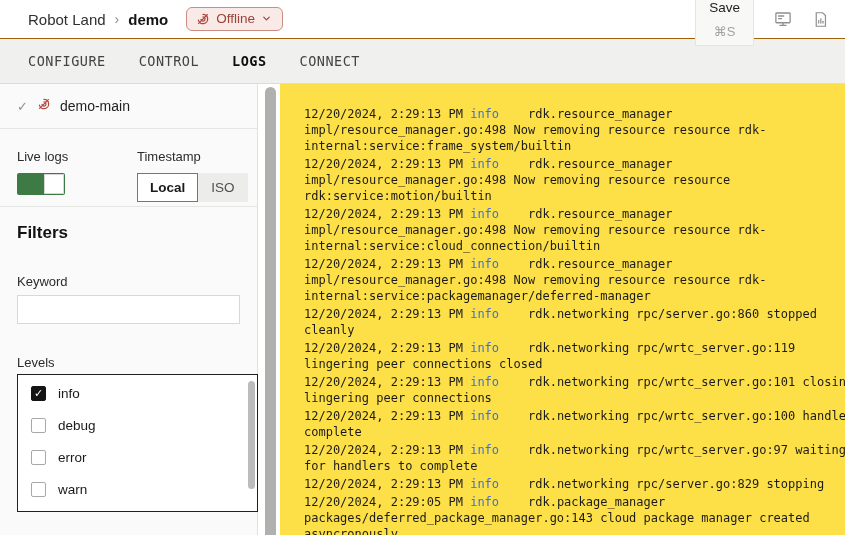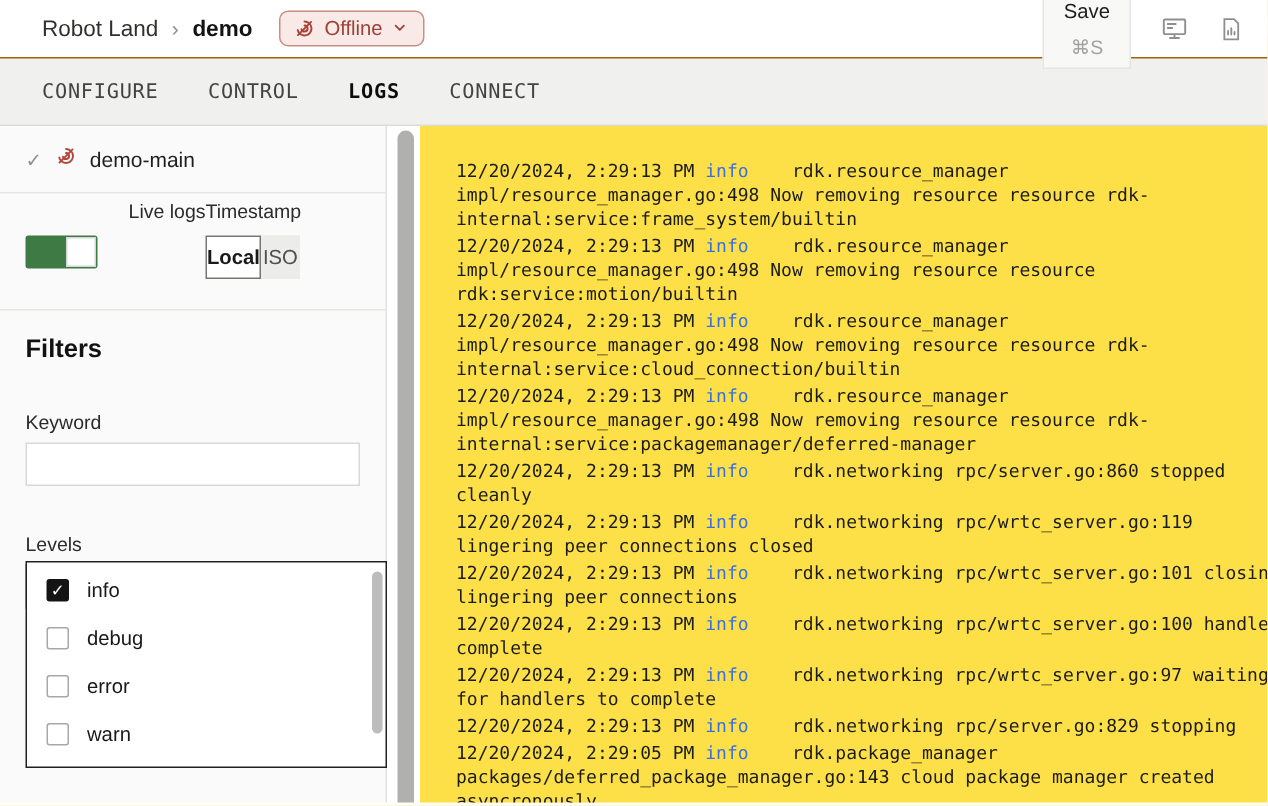--- a/index.html
+++ b/index.html
@@ -34,27 +34,27 @@
   .sidebar { width:258px; min-width:258px; background:#fafafa; border-right:1px solid #e1e1e0;
     position:relative; }
   .part-row { height:45px; border-bottom:1px solid #e5e5e4; display:flex; align-items:center;
     gap:9px; padding:0 17px; }
   .part-row .check { color:#8f8f8f; font-size:13px; }
   .part-name { font-size:14px; color:#1f1f1f; }
 
   .controls { height:78px; border-bottom:1px solid #e5e5e4; display:flex; }
   .ctrl-col1 { margin-left:17px; width:120px; }
   .ctrl-col2 { }
-  .ctrl-label { margin-top:4px; font-size:13px; color:#2b2b2b;text-align:right; }
+  .ctrl-label { margin-top:20px; font-size:13px; color:#2b2b2b; }
   .toggle { margin-top:9px; width:48px; height:22px; background:#3e7b44; border-radius:2px;
     position:relative; cursor:pointer; }
   .toggle .knob { position:absolute; right:1px; top:1px; width:20px; height:20px; background:#fff;
     box-shadow:0 0 0 1px #d6d6d5 inset; }
   .segmented { margin-top:9px; display:flex; }
-  .seg-btn { padding:6px 0; font-size:13.5px; cursor:pointer; }
+  .seg-btn { padding:6px 12px; font-size:13.5px; cursor:pointer; }
   .seg-btn.selected { background:#fff; border:1px solid #767675; font-weight:700; color:#1a1a1a; }
   .seg-btn.unselected { background:#ececeb; border:1px solid #ececeb; color:#4f4f4e; font-weight:500; }
 
   .filters { padding:16px 17px 0 17px; }
   .filters-title { font-size:17px; font-weight:600; color:#121212; }
   .field-label { display:block; font-size:13px; color:#2b2b2b; margin-top:31px; }
   .text-input { margin-top:6px; width:100%; height:29px; border:1px solid #d8d8d7; background:#fff;
     font-size:13px; padding:0 8px; outline:none; }
   .select-box { margin-top:6px; width:100%; height:30px; border:1.5px solid #202020; background:#fff;
     display:flex; align-items:center; justify-content:flex-end; padding-right:9px; cursor:pointer; }

